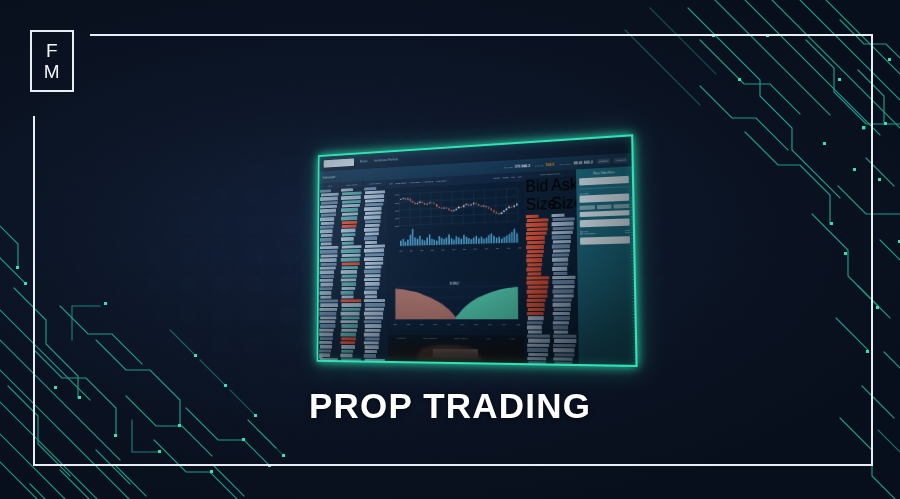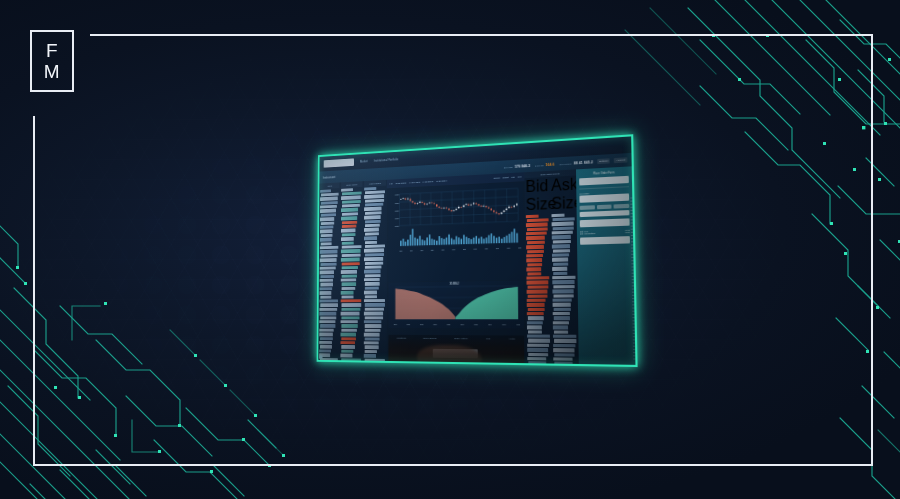--- a/index.html
+++ b/index.html
@@ -849,13 +849,14 @@
             <div class="cornerbtn"></div>
           </div>
 
         </div>
         <div class="scr-sheen"></div>
         <div class="scr-vig"></div>
       </div>
     </div>
   </div>
 
+  <div class="title">PROP TRADING</div>
 </div>
 
 </body></html>

